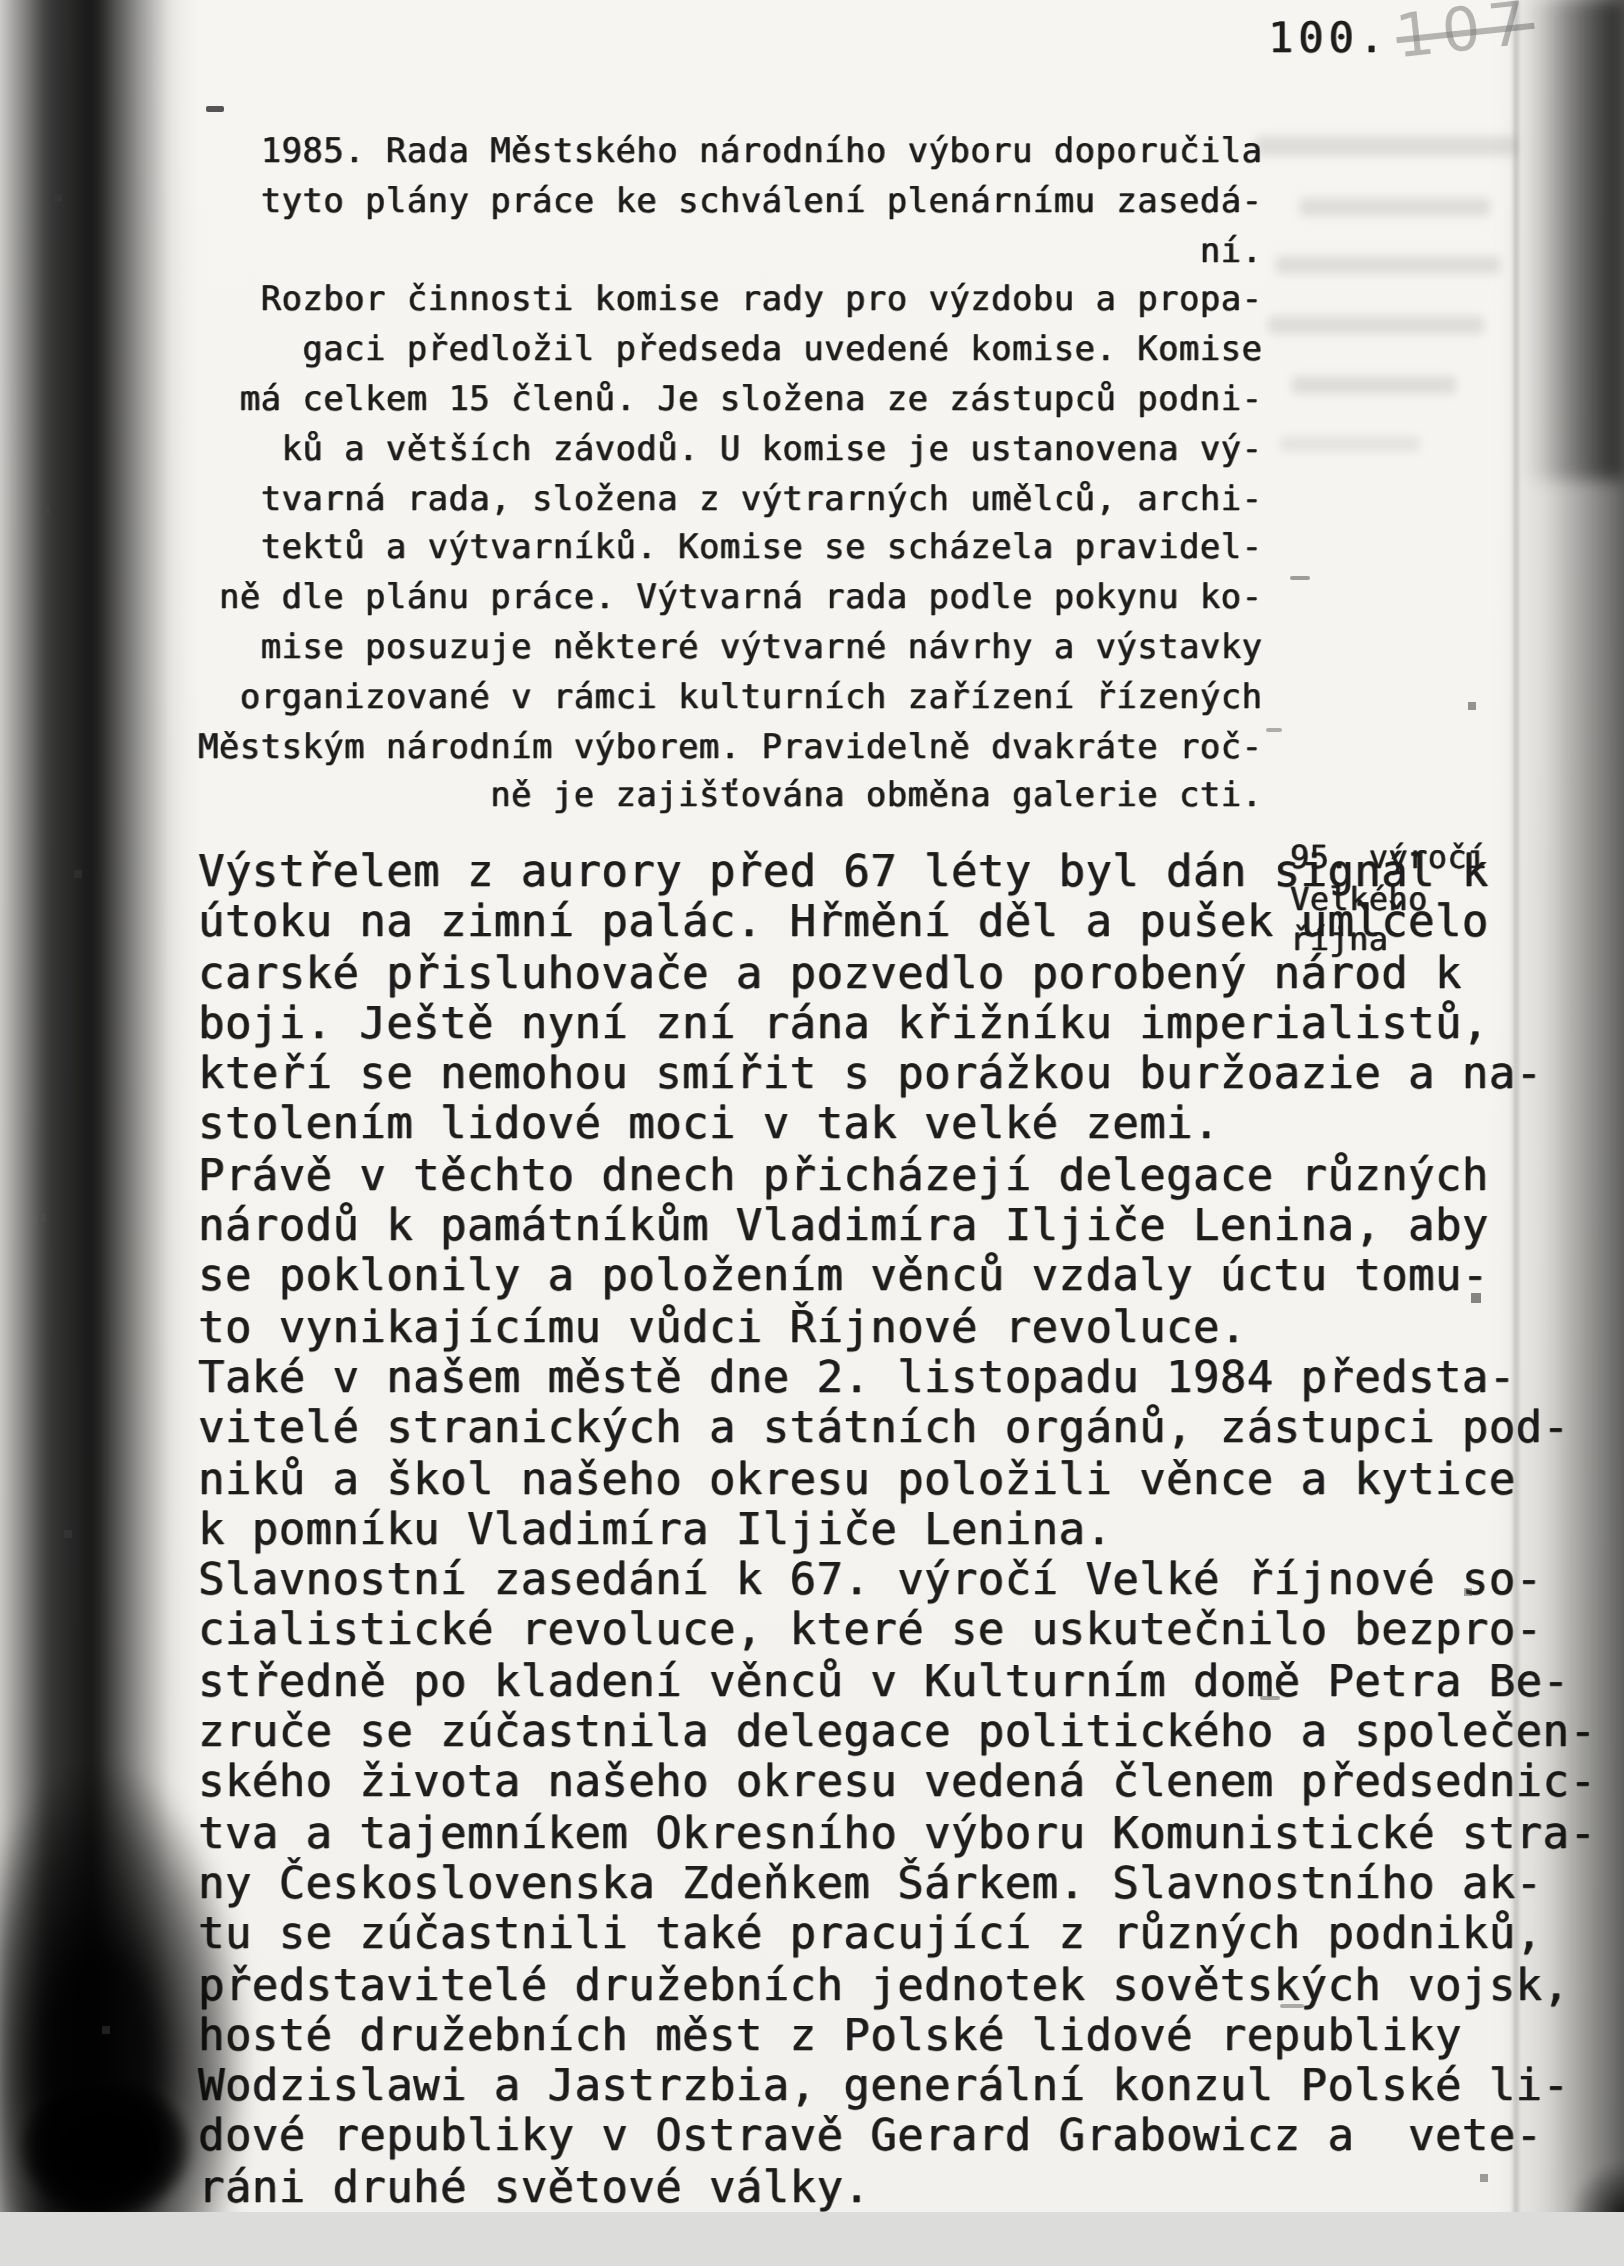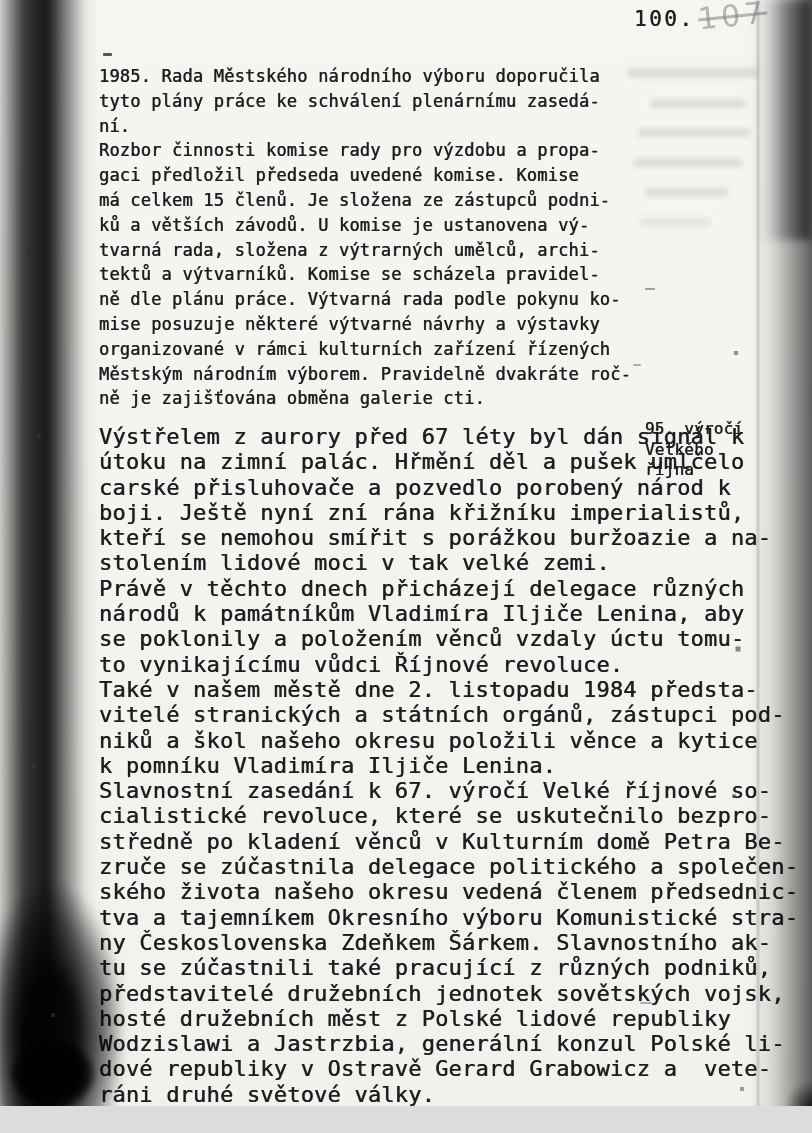--- a/index.html
+++ b/index.html
@@ -5,21 +5,21 @@
   html,body { margin:0; padding:0; background:#dcdcda; }
   .page {
     position:relative; width:812px; height:1106px; overflow:hidden;
     background:linear-gradient(180deg,#f6f5f2 0%,#f4f3ef 60%,#f2f1ed 100%);
     font-family:"DejaVu Sans Mono","Liberation Mono",monospace;
   }
   .typed {
     color:#1d1d1d; white-space:pre; letter-spacing:0.2px;
     text-shadow:0.45px 0 0 rgba(25,25,25,.6), -0.35px 0 0 rgba(25,25,25,.35), 0 0.3px 0 rgba(25,25,25,.3);
   }
-  .block-a { position:absolute; left:99px; top:64px;  font-size:17px; line-height:24.8px; }
+  .block-a { position:absolute; left:99px; top:64px;  font-size:17px; line-height:24.8px;text-align:right; }
   .block-b { position:absolute; left:99px; top:424px; font-size:22px; line-height:25.3px; }
   .margin-note { position:absolute; left:645px; top:419px; font-size:16px; line-height:20.5px; }
   .page-number { position:absolute; left:634px; top:7px; font-size:21px; letter-spacing:2.5px; }
   .handwritten {
     position:absolute; left:698px; top:-2px; font-size:30px; letter-spacing:4px;
     color:rgba(125,125,125,.55); font-family:"DejaVu Sans",sans-serif;
     transform:rotate(-6deg); text-decoration:line-through; text-decoration-thickness:2.5px;
   }
   .dash-mark { position:absolute; background:rgba(45,45,45,.8); border-radius:1px; }
   #dash-top { left:103px; top:53px; width:9px; height:2.5px; }

